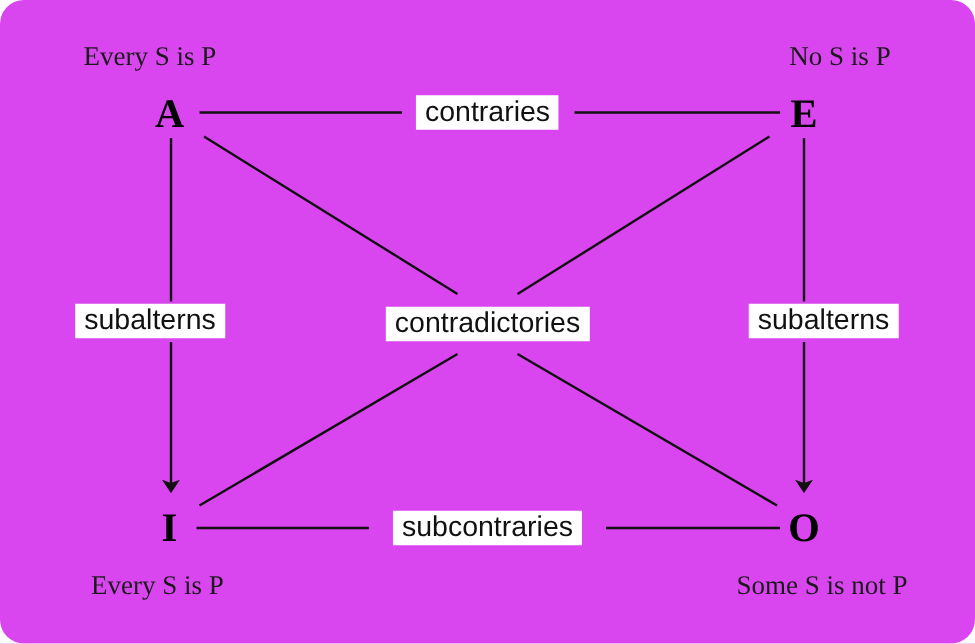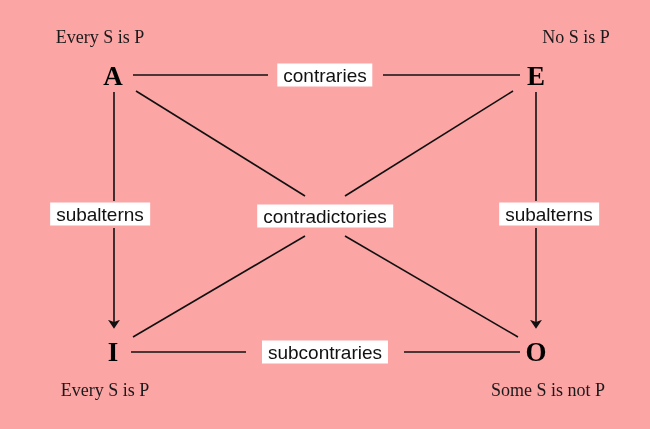--- a/index.html
+++ b/index.html
@@ -4,23 +4,24 @@
 <style>
   html, body {
     margin: 0;
     padding: 0;
     background: #ffffff;
   }
   #stage {
     position: relative;
     width: 650px;
     height: 429px;
-    background: #fca5a5;
+    background: #d946ef;
     overflow: hidden;
     font-family: "Liberation Serif", "DejaVu Serif", serif;
+    border-radius: 16px;
   }
   #wires {
     position: absolute;
     left: 0;
     top: 0;
     width: 650px;
     height: 429px;
     pointer-events: none;
   }
   .node-letter {
@@ -84,21 +85,21 @@
     <line x1="136" y1="91" x2="305" y2="196" stroke="#111111" stroke-width="1.6"></line>
     <line x1="345" y1="236" x2="518" y2="337" stroke="#111111" stroke-width="1.6"></line>
 
     <line x1="513" y1="91" x2="345" y2="196" stroke="#111111" stroke-width="1.6"></line>
     <line x1="305" y1="236" x2="133" y2="337" stroke="#111111" stroke-width="1.6"></line>
   </svg>
 
   <div class="node-gloss" style="left:100px; top:37px;">Every S is P</div>
   <div class="node-letter" style="left:113px; top:76px;">A</div>
 
-  <div class="node-gloss" style="left:576px; top:37px;">No S is P</div>
+  <div class="node-gloss" style="left:560px; top:37px;">No S is P</div>
   <div class="node-letter" style="left:536px; top:76px;">E</div>
 
   <div class="node-letter" style="left:113px; top:352px;">I</div>
   <div class="node-gloss" style="left:105px; top:390px;">Every S is P</div>
 
   <div class="node-letter" style="left:536px; top:352px;">O</div>
   <div class="node-gloss" style="left:548px; top:390px;font-family:Liberation Serif, serif;">Some S is not P</div>
 
   <div class="rel-label" style="left:325px; top:75px;">contraries</div>
 

